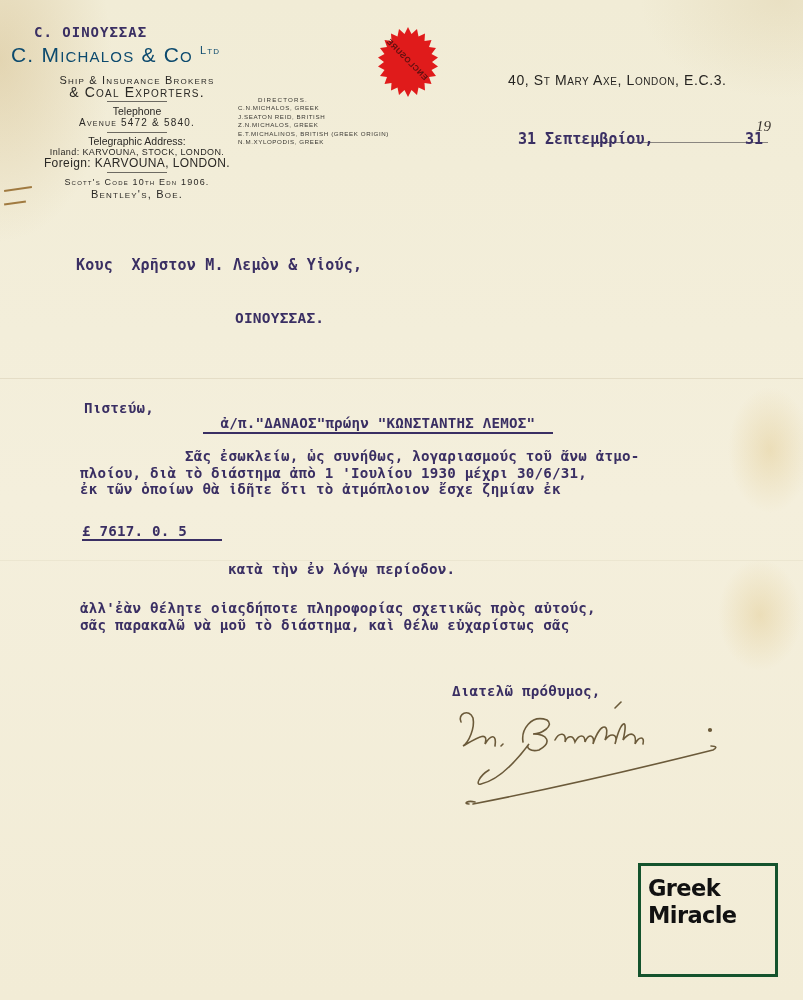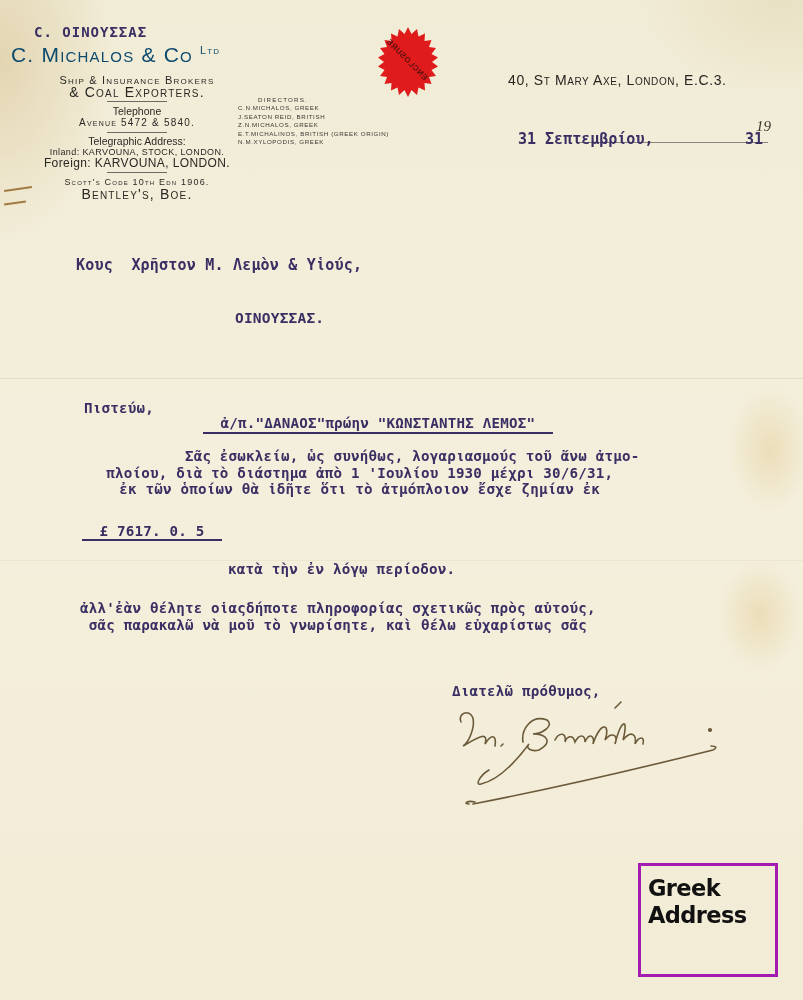--- a/index.html
+++ b/index.html
@@ -27,26 +27,26 @@
     .lh-rule { width: 60px; height: 1px; background: #6d6a62; margin: 3px auto 3px; }
     .directors { left: 238px; top: 96px; font-size: 6.2px; letter-spacing: 0.6px; line-height: 8.4px; color: #3a3833; text-transform: uppercase; }
     .directors .hd { text-align: center; width: 90px; letter-spacing: 1.2px; }
 
     .seal { left: 372px; top: 26px; width: 72px; height: 72px; }
     .address { left: 508px; top: 72px; font-size: 14px; letter-spacing: 0.6px; color: #262421; }
     .date { left: 518px; top: 130px; font-size: 15px; }
     .date-line { left: 578px; top: 142px; width: 190px; height: 1px; background: #8a8680; }
     .year-hand { left: 712px; top: 118px; font-family: "Liberation Serif", serif; font-style: italic; font-size: 15px; color: #3a3530; font-weight: normal; margin-left: 44px; }
 
-    .body-line { font-size: 14.2px; letter-spacing: 0.2px; white-space: pre; text-align: center; }
+    .body-line { font-size: 14.2px; letter-spacing: 0.2px; white-space: pre; }
     .underline-row { border-bottom: 2px solid #3a2f63; }
 
     .sig { left: 455px; top: 700px; width: 270px; height: 110px; }
 
-    .brand { left: 638px; top: 863px; width: 140px; height: 114px; border: 3px solid #a21caf; box-sizing: border-box;
+    .brand { left: 638px; top: 863px; width: 140px; height: 114px; border: 3px solid #14532d; box-sizing: border-box;
       padding: 9px 0 0 7px; font-family: "DejaVu Sans", sans-serif; font-weight: bold; font-size: 22.5px; line-height: 27px; color: #111; letter-spacing: -0.6px; }
   </style>
 </head>
 <body>
 
 <div class="fold" style="top:378px"></div>
 <div class="fold" style="top:560px;opacity:.5"></div>
 
 <div class="abs" style="left:4px;top:188px;width:28px;height:2px;background:#a07a40;transform:rotate(-8deg)"></div>
 <div class="abs" style="left:4px;top:202px;width:22px;height:2px;background:#a07a40;transform:rotate(-8deg)"></div>
@@ -60,21 +60,21 @@
   <div class="smallcaps" style="font-size:14px;line-height:12px">&amp; Coal Exporters.</div>
   <div class="lh-rule"></div>
   <div style="font-size:10.5px;line-height:12px">Telephone</div>
   <div class="smallcaps" style="font-size:10px;line-height:12px">Avenue 5472 &amp; 5840.</div>
   <div class="lh-rule"></div>
   <div style="font-size:10.5px;line-height:11px">Telegraphic Address:</div>
   <div style="font-size:9px;line-height:11px;letter-spacing:0.4px">Inland: KARVOUNA, STOCK, LONDON.</div>
   <div style="font-size:12px;line-height:11px;letter-spacing:0.4px">Foreign: KARVOUNA, LONDON.</div>
   <div class="lh-rule"></div>
   <div class="smallcaps" style="font-size:9px;line-height:12px">Scott's Code 10th Edn 1906.</div>
-  <div class="smallcaps" style="font-size:14px;line-height:12px">Bentley's, Boe.</div>
+  <div class="smallcaps" style="font-size:11px;line-height:12px">Bentley's, Boe.</div>
 </div>
 
 <div class="abs directors">
   <div class="hd">DIRECTORS.</div>
   <div>C.N.MICHALOS, GREEK</div>
   <div>J.SEATON REID, BRITISH</div>
   <div>Z.N.MICHALOS, GREEK</div>
   <div>E.T.MICHALINOS, BRITISH (GREEK ORIGIN)</div>
   <div>N.M.XYLOPODIS, GREEK</div>
 </div>
@@ -103,21 +103,21 @@
   <div class="typed body-line">            Σᾶς ἐσωκλείω, ὡς συνήθως, λογαριασμούς τοῦ ἄνω ἀτμο-</div>
   <div class="typed body-line">πλοίου, διὰ τὸ διάστημα ἀπὸ 1 'Ιουλίου 1930 μέχρι 30/6/31,</div>
   <div class="typed body-line">ἐκ τῶν ὁποίων θὰ ἰδῆτε ὅτι τὸ ἀτμόπλοιον ἔσχε ζημίαν ἐκ</div>
 </div>
 
 <div class="abs typed body-line underline-row" style="left:82px;top:523px;width:140px">£ 7617. 0. 5</div>
 <div class="abs typed body-line" style="left:228px;top:561px">κατὰ τὴν ἐν λόγῳ περίοδον.</div>
 
 <div class="abs" style="left:80px;top:600px;line-height:16.5px">
   <div class="typed body-line">ἀλλ'ἐὰν θέλητε οἱαςδήποτε πληροφορίας σχετικῶς πρὸς αὐτούς,</div>
-  <div class="typed body-line">σᾶς παρακαλῶ νὰ μοῦ τὸ γνωρίσητε, καὶ θέλω εὐχαρίστως σᾶς</div>
+  <div class="typed body-line">σᾶς παρακαλῶ νὰ μοῦ τὸ διάστημα, καὶ θέλω εὐχαρίστως σᾶς</div>
 </div>
 
 <div class="abs typed body-line" style="left:452px;top:683px">Διατελῶ πρόθυμος,</div>
 
 <div class="abs sig">
   <svg width="270" height="110" viewBox="0 0 270 110">
     <g fill="none" stroke="#6b5a3a" stroke-width="1.6" stroke-linecap="round">
       <path d="M6,22 C2,14 14,8 18,18 C20,28 14,42 8,46 C22,38 34,30 30,44 C36,34 42,34 40,46"></path>
       <path d="M46,46 L48,44"></path>
       <path d="M68,42 C66,30 76,14 92,20 C100,26 86,34 78,34 C92,34 98,42 84,50 C76,52 70,48 74,44 C62,60 44,80 26,84 C20,86 24,76 34,70"></path>
@@ -126,14 +126,14 @@
       <path d="M18,104 C80,92 170,72 258,50 C262,48 262,46 256,46"></path>
       <path d="M14,104 C8,104 12,100 20,102"></path>
       <circle cx="255" cy="30" r="1.3" fill="#6b5a3a"></circle>
     </g>
   </svg>
   
 </div>
 
 <div class="abs brand">
   <div>Greek</div>
-  <div>Address</div>
+  <div>Miracle</div>
 </div>
 
 </body></html>

